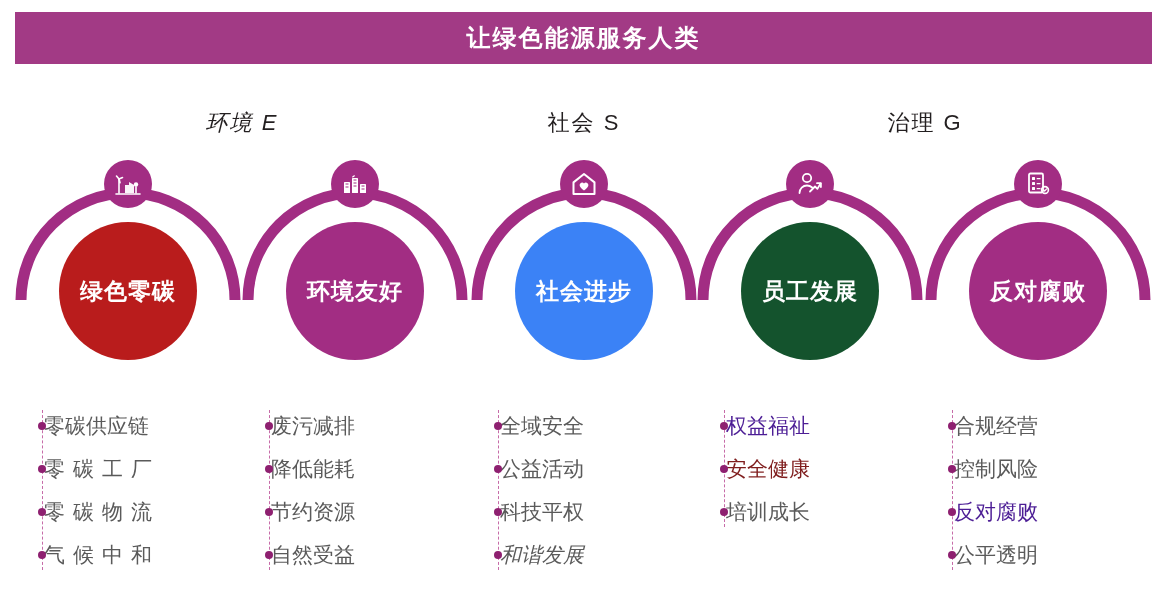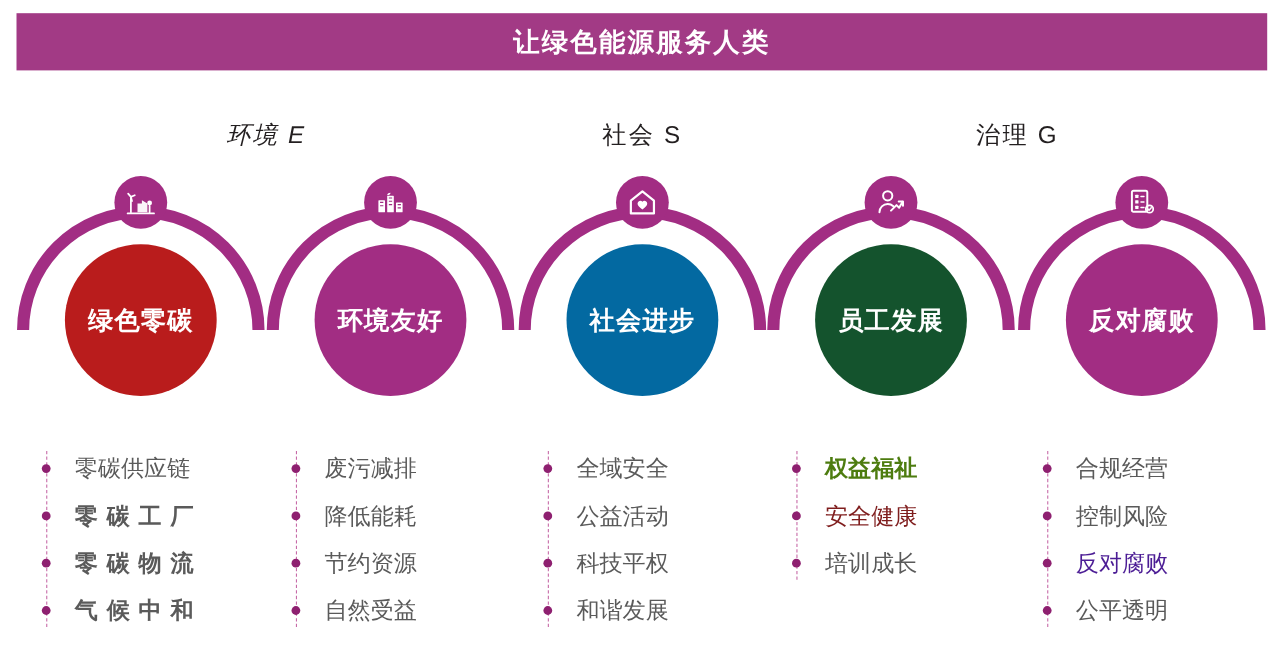--- a/index.html
+++ b/index.html
@@ -61,23 +61,23 @@
     border-left:1px dashed #C76BA8;
   }
   .bullet-item{
     position:relative;height:43px;display:flex;align-items:center;
   }
   .bullet-dot{
     position:absolute;left:10px;top:50%;margin-top:-4px;
     width:8px;height:8px;border-radius:50%;background:#8E2070;
   }
   .bullet-text{
-    margin-left:40px;font-size:21px;color:#5a5a5a;white-space:nowrap;
-  }
-  .bullet-text.spread{letter-spacing:8px;font-weight:bold;}
+    margin-left:16px;font-size:21px;color:#5a5a5a;white-space:nowrap;
+  }
+  .bullet-text.spread{letter-spacing:8px;}
 </style>
 </head>
 <body>
 
 <div class="header-bar">
   <div class="header-title">让绿色能源服务人类</div>
 </div>
 
 <div id="category-labels">
     <div class="cat-label" style="left: 242px; font-style: italic;">环境 E</div>
@@ -126,21 +126,21 @@
             <path d="M4.5 14h3M4.5 17h3M12.5 10h3M12.5 13h3M12.5 16h3M20.5 16h3M20.5 19h3"></path>
           </g>
           <path d="M14 5.2c-2 0-3 1.2-3 2.2 2 0 3-1 3-2.2z" fill="#ffffff"></path>
         </svg>
       </div>
     </div>
     <div class="node" style="left: 584px;">
       <svg class="arc-svg" viewBox="0 0 230 150">
         <path d="M 8 140 A 107 107 0 0 1 222 140" fill="none" stroke="#A22D83" stroke-width="11" stroke-linecap="butt"></path>
       </svg>
-      <div class="main-circle" style="background: #0369a1;">
+      <div class="main-circle" style="background: #3b82f6;">
         <div class="main-circle-label">社会进步</div>
       </div>
       <div class="icon-badge" style="background: rgb(162, 45, 131);">
         <svg width="28" height="28" viewBox="0 0 28 28">
           <path d="M14 4 3.5 12.4V24h21V12.4z" fill="none" stroke="#ffffff" stroke-width="2" stroke-linejoin="round"></path>
           <path d="M14 20.5c-3-2.1-4.4-3.7-4.4-5.4a2.5 2.5 0 0 1 4.4-1.6 2.5 2.5 0 0 1 4.4 1.6c0 1.7-1.4 3.3-4.4 5.4z" fill="#ffffff"></path>
         </svg>
       </div>
     </div>
     <div class="node" style="left: 810px;">
@@ -232,28 +232,28 @@
       <div class="bullet-item">
         <span class="bullet-dot" style="background: rgb(142, 32, 112);"></span>
         <span class="bullet-text" style="color: rgb(90, 90, 90);">公益活动</span>
       </div>
       <div class="bullet-item">
         <span class="bullet-dot" style="background: rgb(142, 32, 112);"></span>
         <span class="bullet-text" style="color: rgb(90, 90, 90);">科技平权</span>
       </div>
       <div class="bullet-item">
         <span class="bullet-dot" style="background: rgb(142, 32, 112);"></span>
-        <span class="bullet-text" style="color: rgb(90, 90, 90);">和谐发展</span>
+        <span class="bullet-text" style="color: rgb(90, 90, 90); font-style: italic;">和谐发展</span>
       </div>
     </div>
     <div class="bullet-col" style="left: 810px;">
       <div class="bullet-track" style="border-left-color: rgb(199, 107, 168);"></div>
       <div class="bullet-item">
         <span class="bullet-dot" style="background: rgb(142, 32, 112);"></span>
-        <span class="bullet-text" style="color: #4d7c0f; font-weight: bold;">权益福祉</span>
+        <span class="bullet-text" style="color: #4c1d95;">权益福祉</span>
       </div>
       <div class="bullet-item">
         <span class="bullet-dot" style="background: rgb(142, 32, 112);"></span>
         <span class="bullet-text" style="color: #7f1d1d;">安全健康</span>
       </div>
       <div class="bullet-item">
         <span class="bullet-dot" style="background: rgb(142, 32, 112);"></span>
         <span class="bullet-text" style="color: rgb(90, 90, 90);">培训成长</span>
       </div>
     </div>

